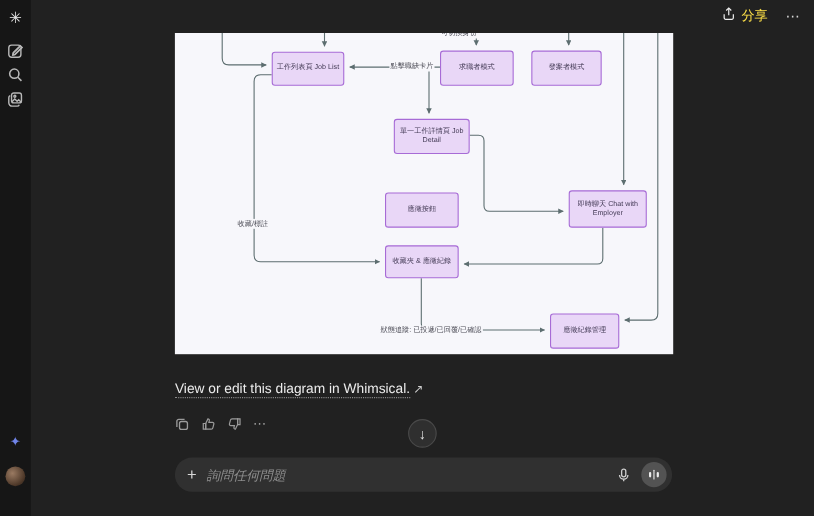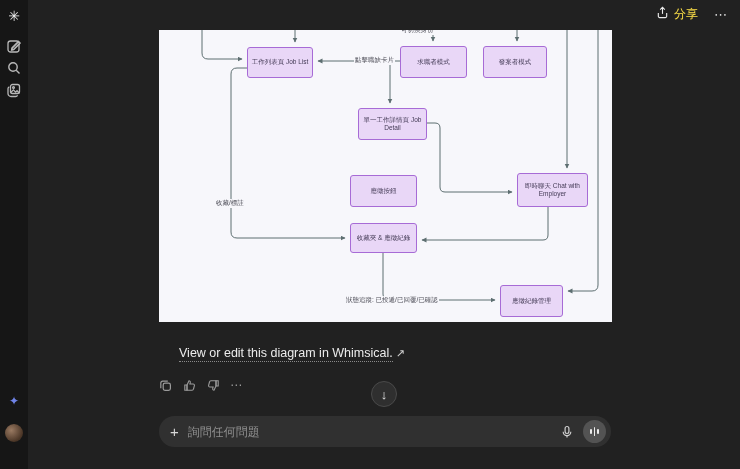--- a/index.html
+++ b/index.html
@@ -30,40 +30,40 @@
   .canvas { position:absolute; left:159px; top:30px; width:453px; height:292px;
             background:#f7f7fb; overflow:hidden; }
   .node { position:absolute; background:#e9d7f7; border:1px solid #a76bd6; border-radius:3px;
           display:flex; align-items:center; justify-content:center; text-align:center;
           font-size:6.5px; line-height:1.25; color:#433a55; padding:1px 3px; z-index:2; }
   .edge-label { position:absolute; font-size:6.5px; color:#4c4c56; background:#f7f7fb;
                 padding:0 1px; z-index:1; white-space:nowrap; }
   .edges { position:absolute; left:0; top:0; z-index:0; }
 
   
-  .whims-link { position:absolute; left:159px; top:346px; font-size:12.5px; color:#ececec;margin-left:20px; }
+  .whims-link { position:absolute; left:159px; top:346px; font-size:12.5px; color:#ececec; }
   .whims-link .link-text { border-bottom:1px dotted #8a8a8a; padding-bottom:1px; }
   .whims-link .ne-arrow { color:#cfcfcf; font-size:11px; margin-left:3px; }
 
   .msg-actions { position:absolute; left:158px; top:378px; display:flex; gap:10px; align-items:center;
                  color:#9b9b9b; }
   .msg-actions .act { width:14px; height:14px; display:flex; align-items:center; justify-content:center; }
   .msg-actions svg { width:13px; height:13px; }
   .act-dots { font-size:12px; letter-spacing:1px; color:#9b9b9b; }
 
   .scroll-down { position:absolute; left:371px; top:381px; width:26px; height:26px; border-radius:50%;
                  background:#2f2f2f; border:1px solid #4a4a4a; color:#e6e6e6;
                  display:flex; align-items:center; justify-content:center; font-size:13px; }
 
   
   .composer { position:absolute; left:159px; top:416px; width:452px; height:31px; background:#303030;
               border-radius:16px; display:flex; align-items:center; }
   .plus { margin-left:11px; color:#d8d8d8; font-size:15px; line-height:15px; }
   .prompt-input { flex:1; margin-left:9px; background:transparent; border:none; outline:none;
-                  color:#ececec; font-size:12px; font-family:inherit; }
+                  color:#ececec; font-size:12px; font-family:inherit;font-style:italic; }
   .prompt-input::placeholder { color:#8f8f8f; }
   .mic { width:14px; height:14px; margin-right:9px; color:#cfcfcf; }
   .mic svg { width:14px; height:14px; }
   .voice-btn { width:23px; height:23px; border-radius:50%; background:#535353; margin-right:5px;
                display:flex; align-items:center; justify-content:center; gap:1.5px; }
   .voice-btn i { display:block; width:1.8px; background:#ececec; border-radius:1px; }
   .vb1{height:5px;} .vb2{height:9px;} .vb3{height:5px;}
 
   .disclaimer { position:absolute; left:28px; top:452px; width:712px; text-align:center;
                 font-size:10px; color:#8f8f8f; }

